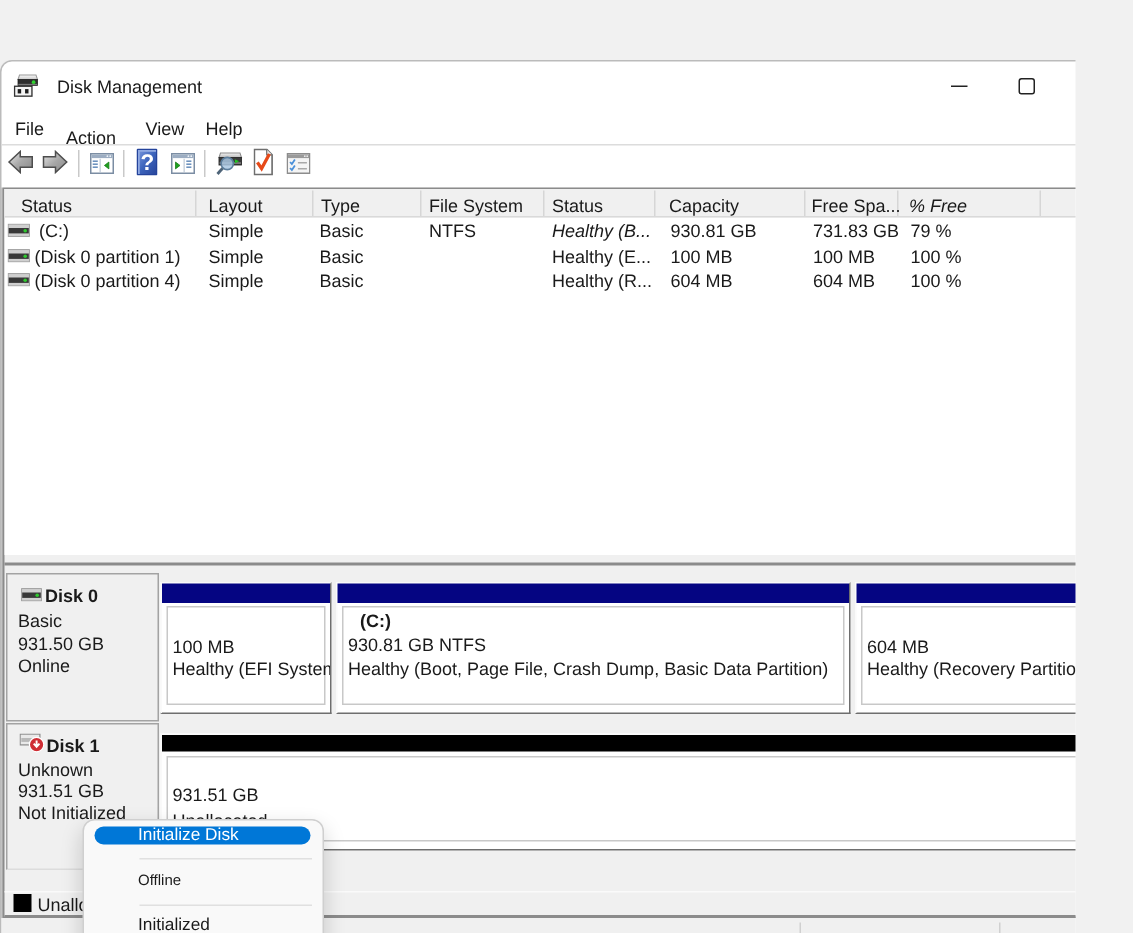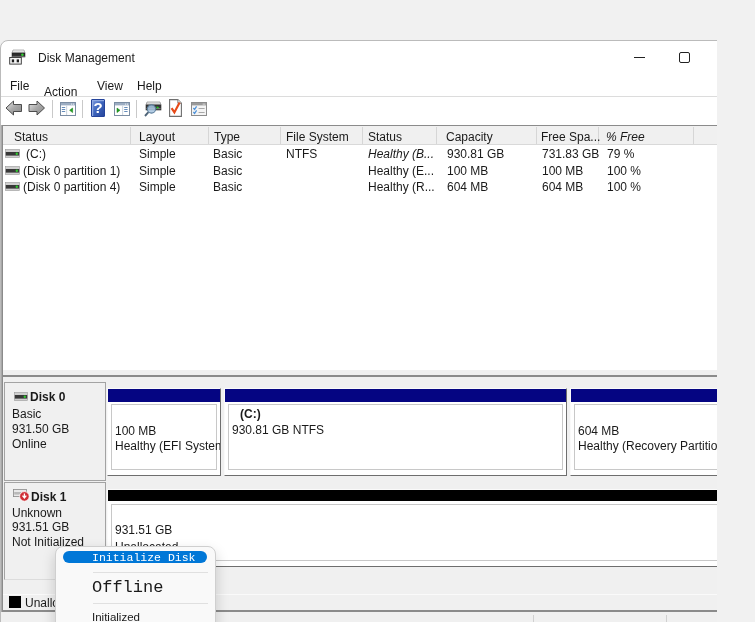--- a/index.html
+++ b/index.html
@@ -221,20 +221,21 @@
   </div>
   <div class="t" style="left:115px;top:384px;">100 MB</div>
   <div class="t" style="left:115px;top:399px;width:105px;overflow:hidden;">Healthy (EFI System Partition)</div>
 
   <div class="abs" style="left:224px;top:348px;width:343px;height:88px;border:1px solid;border-color:#fafafa #6e6e6e #6e6e6e #fafafa;background:#ffffff;box-sizing:border-box;">
     <div style="position:absolute;left:0;top:0;width:100%;height:13px;background:#050582;"></div>
     <div style="position:absolute;left:3px;top:15px;right:3px;bottom:5px;border:1px solid #c8c8c8;"></div>
   </div>
   <div class="t" style="left:240px;top:367px;font-weight:bold;">(C:)</div>
   <div class="t" style="left:232px;top:383px;">930.81 GB NTFS</div>
+  <div class="t" style="left:232px;top:399px;">Healthy (Boot, Page File, Crash Dump, Basic Data Partition)</div>
 
   <div class="abs" style="left:570px;top:348px;width:162px;height:88px;border:1px solid;border-color:#fafafa #6e6e6e #6e6e6e #fafafa;background:#ffffff;box-sizing:border-box;">
     <div style="position:absolute;left:0;top:0;width:100%;height:13px;background:#050582;"></div>
     <div style="position:absolute;left:3px;top:15px;right:3px;bottom:5px;border:1px solid #c8c8c8;"></div>
   </div>
   <div class="t" style="left:578px;top:384px;">604 MB</div>
   <div class="t" style="left:578px;top:399px;width:148px;overflow:hidden;">Healthy (Recovery Partition)</div>
 
   <div class="abs" style="left:4px;top:442px;width:102px;height:98px;background:#f0f0f0;border:1px solid #a3a3a3;border-bottom-color:#dcdcdc;box-sizing:border-box;"></div>
   <svg class="abs" style="left:13px;top:449px" width="18" height="13" viewBox="0 0 18 13">
@@ -263,21 +264,21 @@
   <div class="hline" style="left:3px;top:554px;width:743px;background:#fafafa;"></div>
   <div class="abs" style="left:9px;top:556px;width:12px;height:12px;background:#000000;"></div>
   <div class="t" style="left:25px;top:556px;">Unallocated</div>
 
   <div class="abs" style="left:1px;top:572px;width:747px;height:24px;background:#f0f0f0;border-radius:0 0 7px 7px;"></div>
   <div class="vline" style="left:533px;top:575px;height:19px;background:#d0d0d0;"></div>
   <div class="vline" style="left:666px;top:575px;height:19px;background:#d0d0d0;"></div>
 
   <div class="abs" style="left:55px;top:506px;width:161px;height:130px;background:#f9f9f9;border:1px solid #cfcfcf;border-radius:8px;box-shadow:0 6px 14px rgba(0,0,0,0.18);box-sizing:border-box;"></div>
   <div class="abs" style="left:63px;top:511px;width:144px;height:12px;background:#0077d7;border-radius:6px;"></div>
-  <div class="t" style="left:92px;top:510.5px;color:#ffffff;font-size:11.5px;line-height:13px;font-family:Liberation Mono, monospace;">Initialize Disk</div>
-  <div class="t" style="left:92px;top:541px;font-size:17px;line-height:13px;font-family:Liberation Mono, monospace;">Offline</div>
+  <div class="t" style="left:92px;top:510.5px;color:#ffffff;font-size:11.5px;line-height:13px;">Initialize Disk</div>
+  <div class="t" style="left:92px;top:541px;font-size:10px;line-height:13px;">Offline</div>
   <div class="t" style="left:92px;top:570.5px;font-size:11.5px;line-height:13px;">Initialized</div>
   <div class="t" style="left:92px;top:601px;font-size:11.5px;line-height:13px;">Help</div>
   <div class="hline" style="left:93px;top:532px;width:115px;background:#e0e0e0;"></div>
   <div class="hline" style="left:93px;top:563px;width:115px;background:#e0e0e0;"></div>
   <div class="hline" style="left:93px;top:594px;width:115px;background:#e0e0e0;"></div>
 
 </div>
 
 </body></html>

